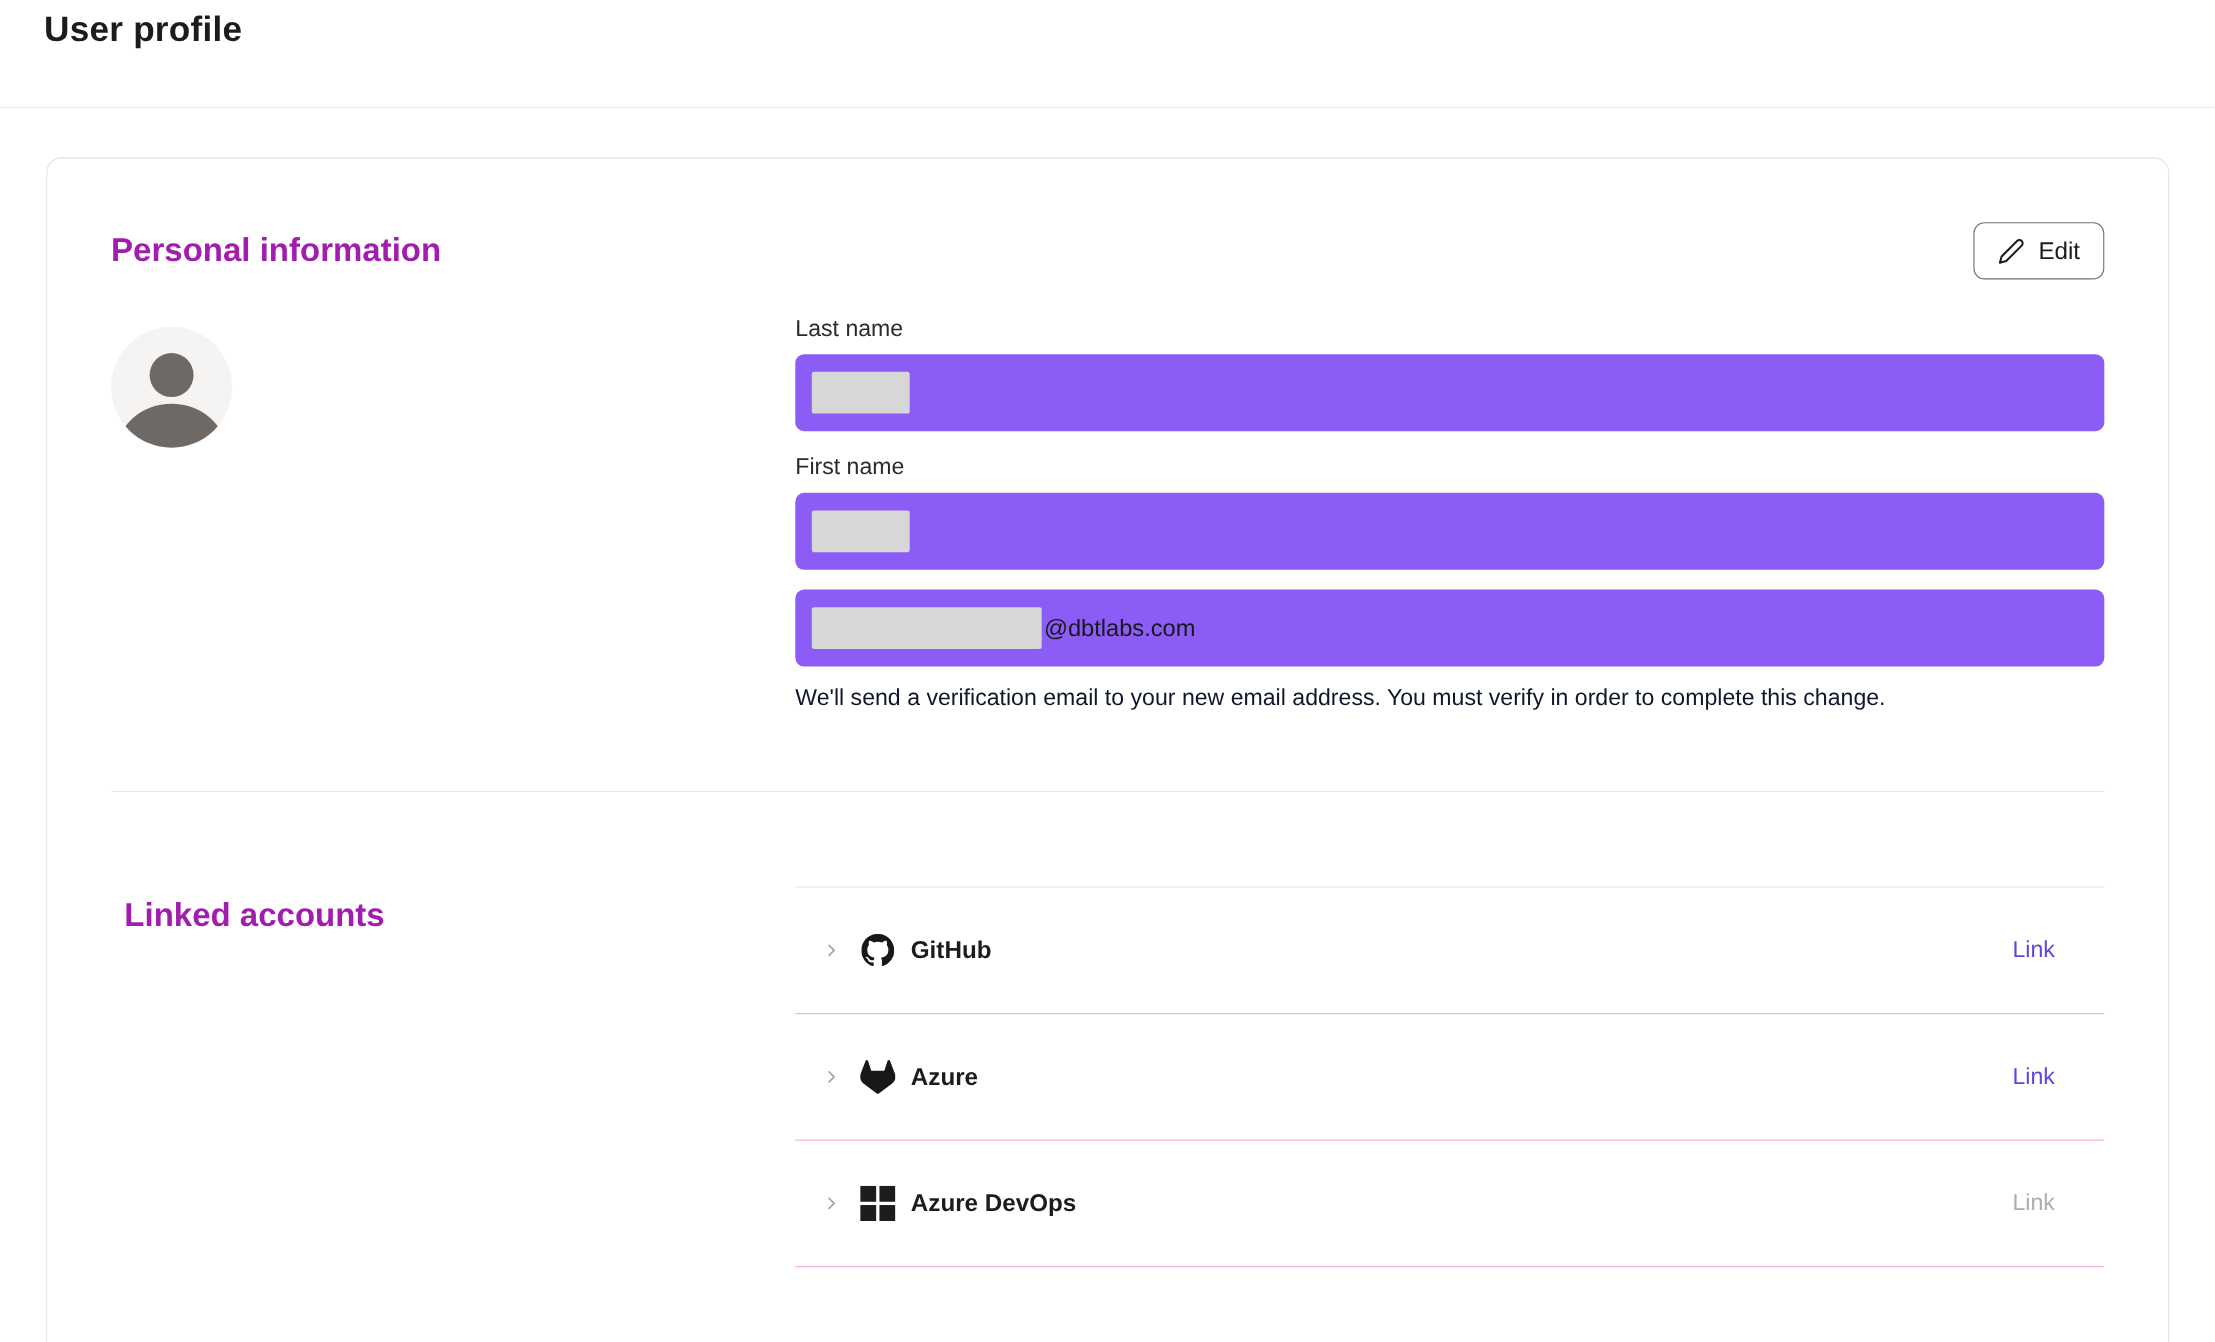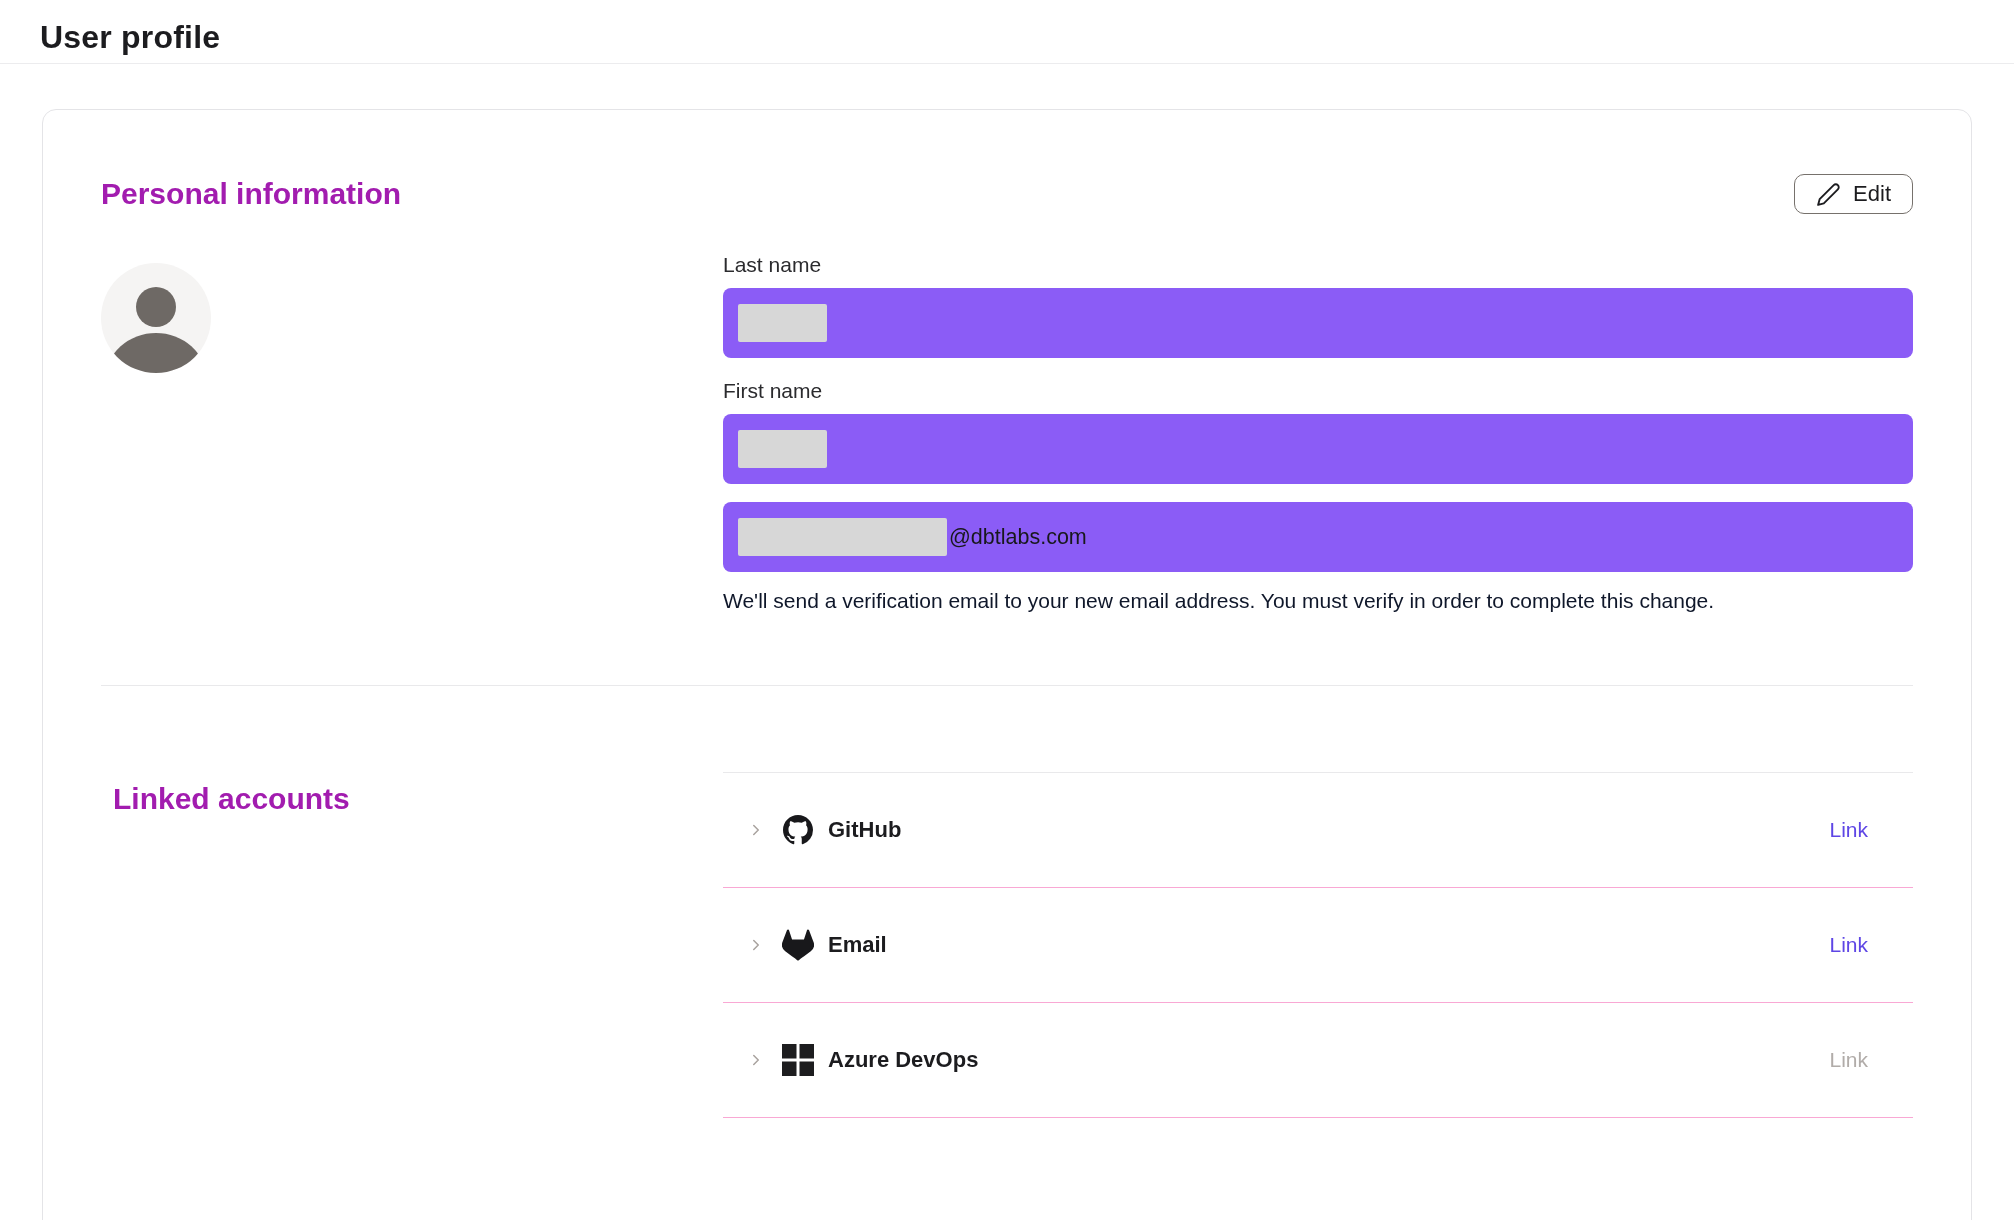--- a/index.html
+++ b/index.html
@@ -1,32 +1,32 @@
 <!DOCTYPE html>
 <html><head>
 <meta charset="utf-8">
 <style>
   * { box-sizing: border-box; margin: 0; padding: 0; }
   html, body { width: 2014px; height: 1220px; overflow: hidden; background: #ffffff;
     font-family: "Liberation Sans", sans-serif; color: #1c1c1f; }
 
   
-  .page-header { height: 64px; padding: 17px 40px 0 40px; border-bottom: 1px solid #ececee; background:#fff; }
+  .page-header { height: 98px; padding: 6px 40px 0 40px; border-bottom: 1px solid #ececee; background:#fff; }
   .page-title { font-size: 32px; font-weight: 700; line-height: 40px; letter-spacing: 0.2px; }
 
   
   .main { padding: 45px 42px 0 42px; }
   .card { border: 1px solid #e4e4e7; border-radius: 14px; background: #fff;
     padding: 58px 58px 0 58px; min-height: 1200px; }
 
   
   .section-head { display: flex; align-items: center; justify-content: space-between; min-height: 52px; }
   .h2 { font-size: 30px; font-weight: 600; line-height: 38px; color: #a21caf; }
 
-  .edit-btn { display: inline-flex; align-items: center; gap: 12px; height: 40px; padding: 0 21px;
+  .edit-btn { display: inline-flex; align-items: center; gap: 12px; height: 52px; padding: 0 21px;
     background: #fff; border: 1px solid #76716c; border-radius: 10px; cursor: pointer;
     font-family: "Liberation Sans", sans-serif; font-size: 22px; font-weight: 500; color: #1c1c1f; }
   .edit-btn svg { display: block; }
 
   
   .personal-row { display: flex; margin-top: 30px; }
   .left-col { width: 622px; flex: 0 0 622px; }
   .form-col { flex: 1 1 auto; min-width: 0; }
 
   .avatar { width: 110px; height: 110px; margin-top: 13px; border-radius: 50%;
@@ -147,21 +147,21 @@
           <span class="chev">
             <svg width="18" height="18" viewBox="0 0 24 24" fill="none" stroke="#a8a29e" stroke-width="2" stroke-linecap="round" stroke-linejoin="round">
                 <path d="M9 6l6 6-6 6"></path>
               </svg>
           </span>
           <span class="brand-icon">
             <svg width="32" height="32" viewBox="0 0 24 24" fill="#18181b">
                 <path d="m23.6004 9.5927-.0337-.0862L20.3.9814a.851.851 0 0 0-.3362-.405.8748.8748 0 0 0-.9997.0539.8748.8748 0 0 0-.29.4399l-2.2055 6.748H7.5375l-2.2057-6.748a.8573.8573 0 0 0-.29-.4412.8748.8748 0 0 0-.9997-.0537.8585.8585 0 0 0-.3362.4049L.4332 9.5015l-.0325.0862a6.0657 6.0657 0 0 0 2.0119 7.0105l.0113.0087.03.0213 4.976 3.7264 2.462 1.8633 1.4995 1.1321a1.0085 1.0085 0 0 0 1.2197 0l1.4995-1.1321 2.4619-1.8633 5.006-3.7489.0125-.01a6.0682 6.0682 0 0 0 2.0094-7.003z"></path>
               </svg>
           </span>
-          <span class="account-name">Email</span>
+          <span class="account-name">Azure</span>
           <span class="row-spacer"></span>
           <a class="link-action">Link</a>
         </div>
 
         <div class="account-row">
           <span class="chev">
             <svg width="18" height="18" viewBox="0 0 24 24" fill="none" stroke="#a8a29e" stroke-width="2" stroke-linecap="round" stroke-linejoin="round">
                 <path d="M9 6l6 6-6 6"></path>
               </svg>
           </span>

